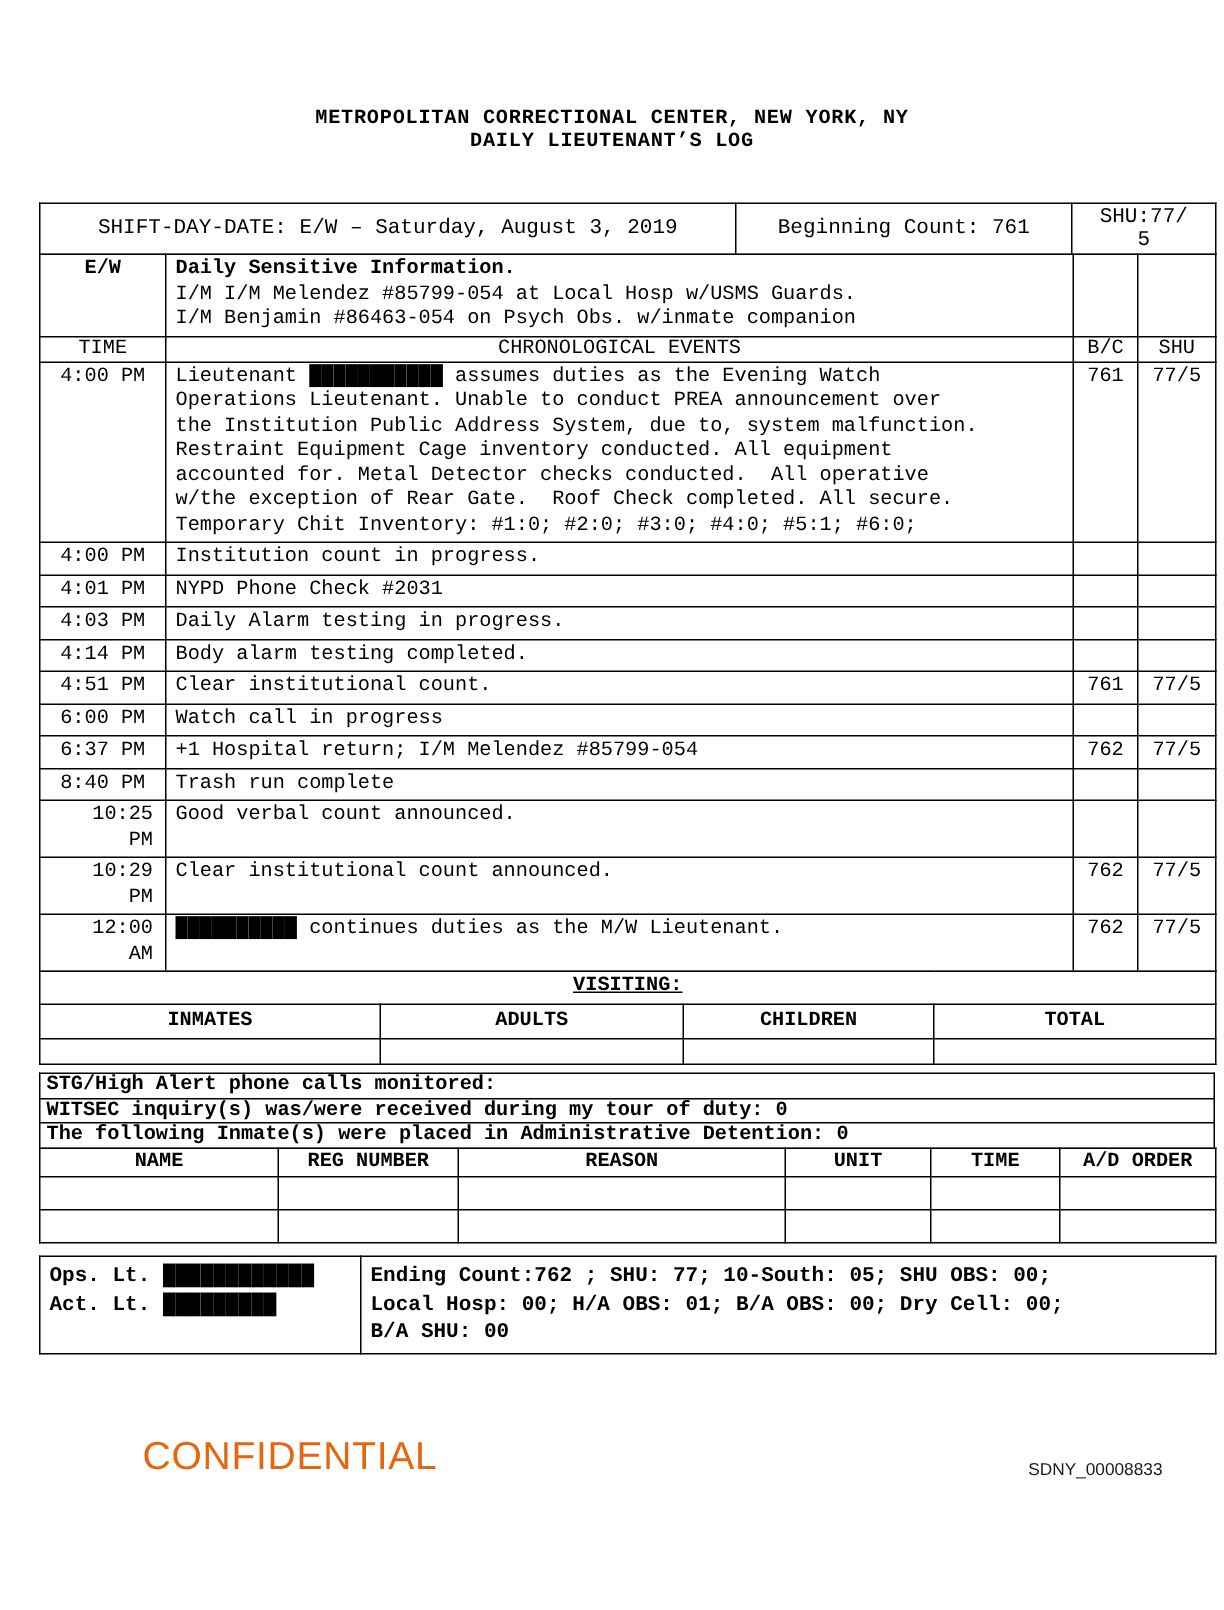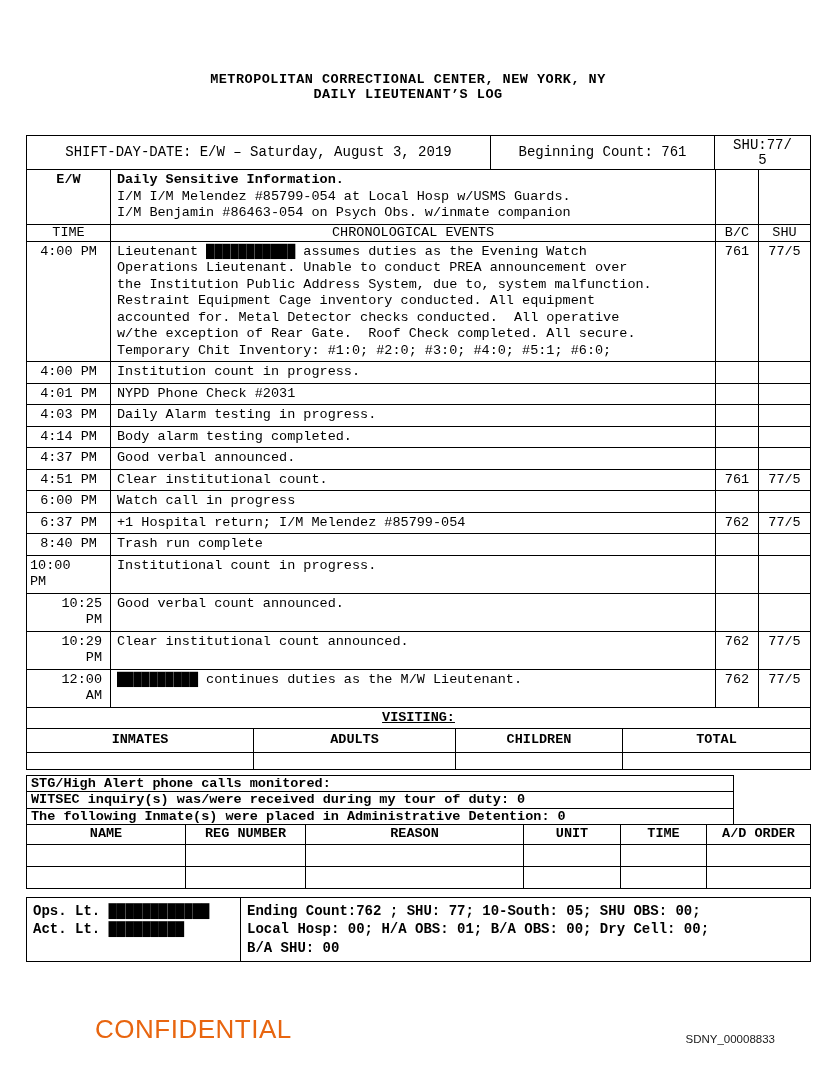--- a/index.html
+++ b/index.html
@@ -4,21 +4,21 @@
 <style>
   * { margin:0; padding:0; box-sizing:border-box; }
   html,body { background:#ffffff; }
   .page {
     width:816px; height:1073px; background:#fff; color:#000;
     font-family:"Liberation Mono","DejaVu Sans Mono",monospace;
     position:relative; overflow:hidden; margin:0 auto;
   }
   .doc-header { padding-top:72px; text-align:center; font-weight:bold;
     font-size:13.5px; line-height:15px; letter-spacing:0.5px; }
-  .tbl { border-collapse:collapse; table-layout:fixed; width:708px; margin-left:26px; background:#fff; }
+  .tbl { border-collapse:collapse; table-layout:fixed; width:784px; margin-left:26px; background:#fff; }
   .tbl td { border:1px solid #000; font-size:13.5px; line-height:16.5px;
     vertical-align:top; padding:2px 6px; overflow:hidden; }
   .merge { margin-top:-1px; }
   .b { font-weight:bold; }
   .pre { white-space:pre-wrap; }
 
   
   .t-top { margin-top:33px; }
   .t-top td { font-size:14px; line-height:14.5px; font-weight:normal; padding:2px 7px; vertical-align:middle;text-align:center; }
   .t-top td.shu-cell { vertical-align:top; white-space:pre-wrap; }
@@ -152,53 +152,40 @@
           <td class="c-bc"></td>
           <td class="c-shu"></td>
         </tr>
         <tr>
           <td class="c-time">4:14 PM</td>
           <td class="c-event">Body alarm testing completed.</td>
           <td class="c-bc"></td>
           <td class="c-shu"></td>
         </tr>
         <tr>
-          <td class="c-time">4:37 PM</td>
-          <td class="c-event">Good verbal announced.</td>
-          <td class="c-bc"></td>
-          <td class="c-shu"></td>
-        </tr>
-        <tr>
           <td class="c-time">4:51 PM</td>
           <td class="c-event">Clear institutional count.</td>
           <td class="c-bc">761</td>
           <td class="c-shu">77/5</td>
         </tr>
         <tr>
           <td class="c-time">6:00 PM</td>
           <td class="c-event">Watch call in progress</td>
           <td class="c-bc"></td>
           <td class="c-shu"></td>
         </tr>
         <tr>
           <td class="c-time">6:37 PM</td>
           <td class="c-event">+1 Hospital return; I/M Melendez #85799-054</td>
           <td class="c-bc">762</td>
           <td class="c-shu">77/5</td>
         </tr>
         <tr>
           <td class="c-time">8:40 PM</td>
           <td class="c-event">Trash run complete</td>
-          <td class="c-bc"></td>
-          <td class="c-shu"></td>
-        </tr>
-        <tr>
-          <td class="c-time ta-left">10:00
-PM</td>
-          <td class="c-event">Institutional count in progress.</td>
           <td class="c-bc"></td>
           <td class="c-shu"></td>
         </tr>
         <tr>
           <td class="c-time ta-right">10:25
 PM</td>
           <td class="c-event">Good verbal count announced.</td>
           <td class="c-bc"></td>
           <td class="c-shu"></td>
         </tr>

